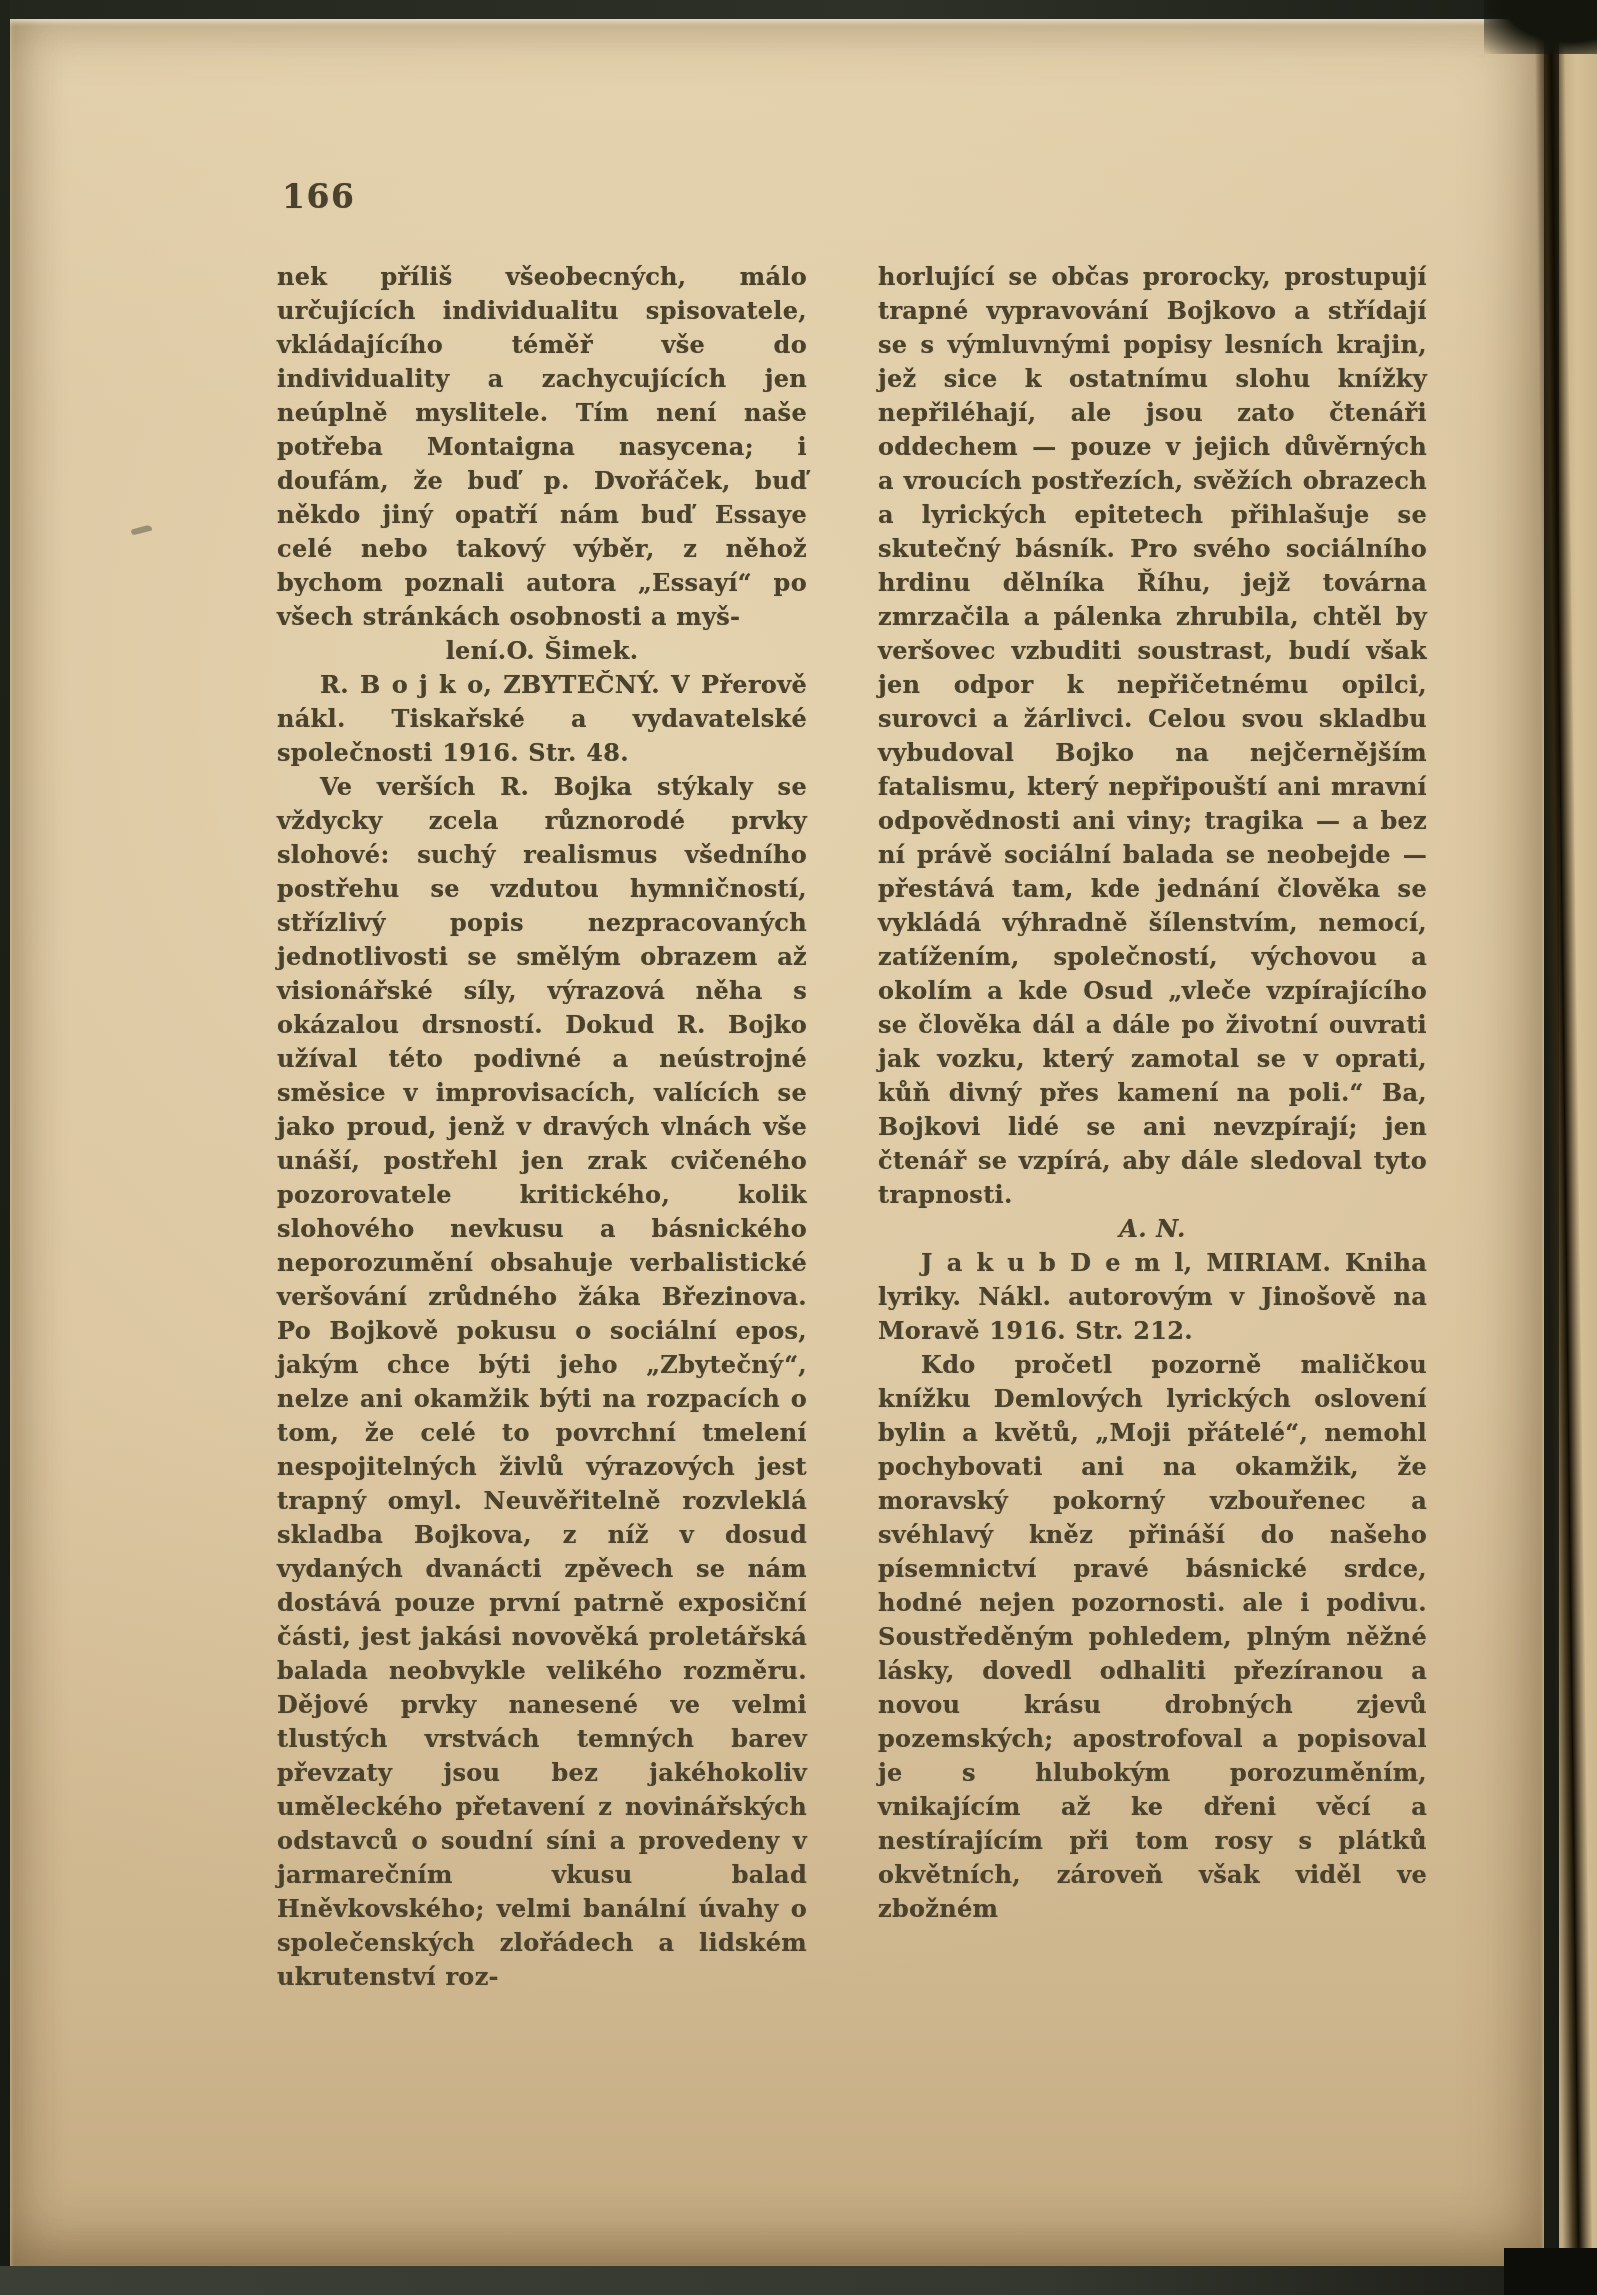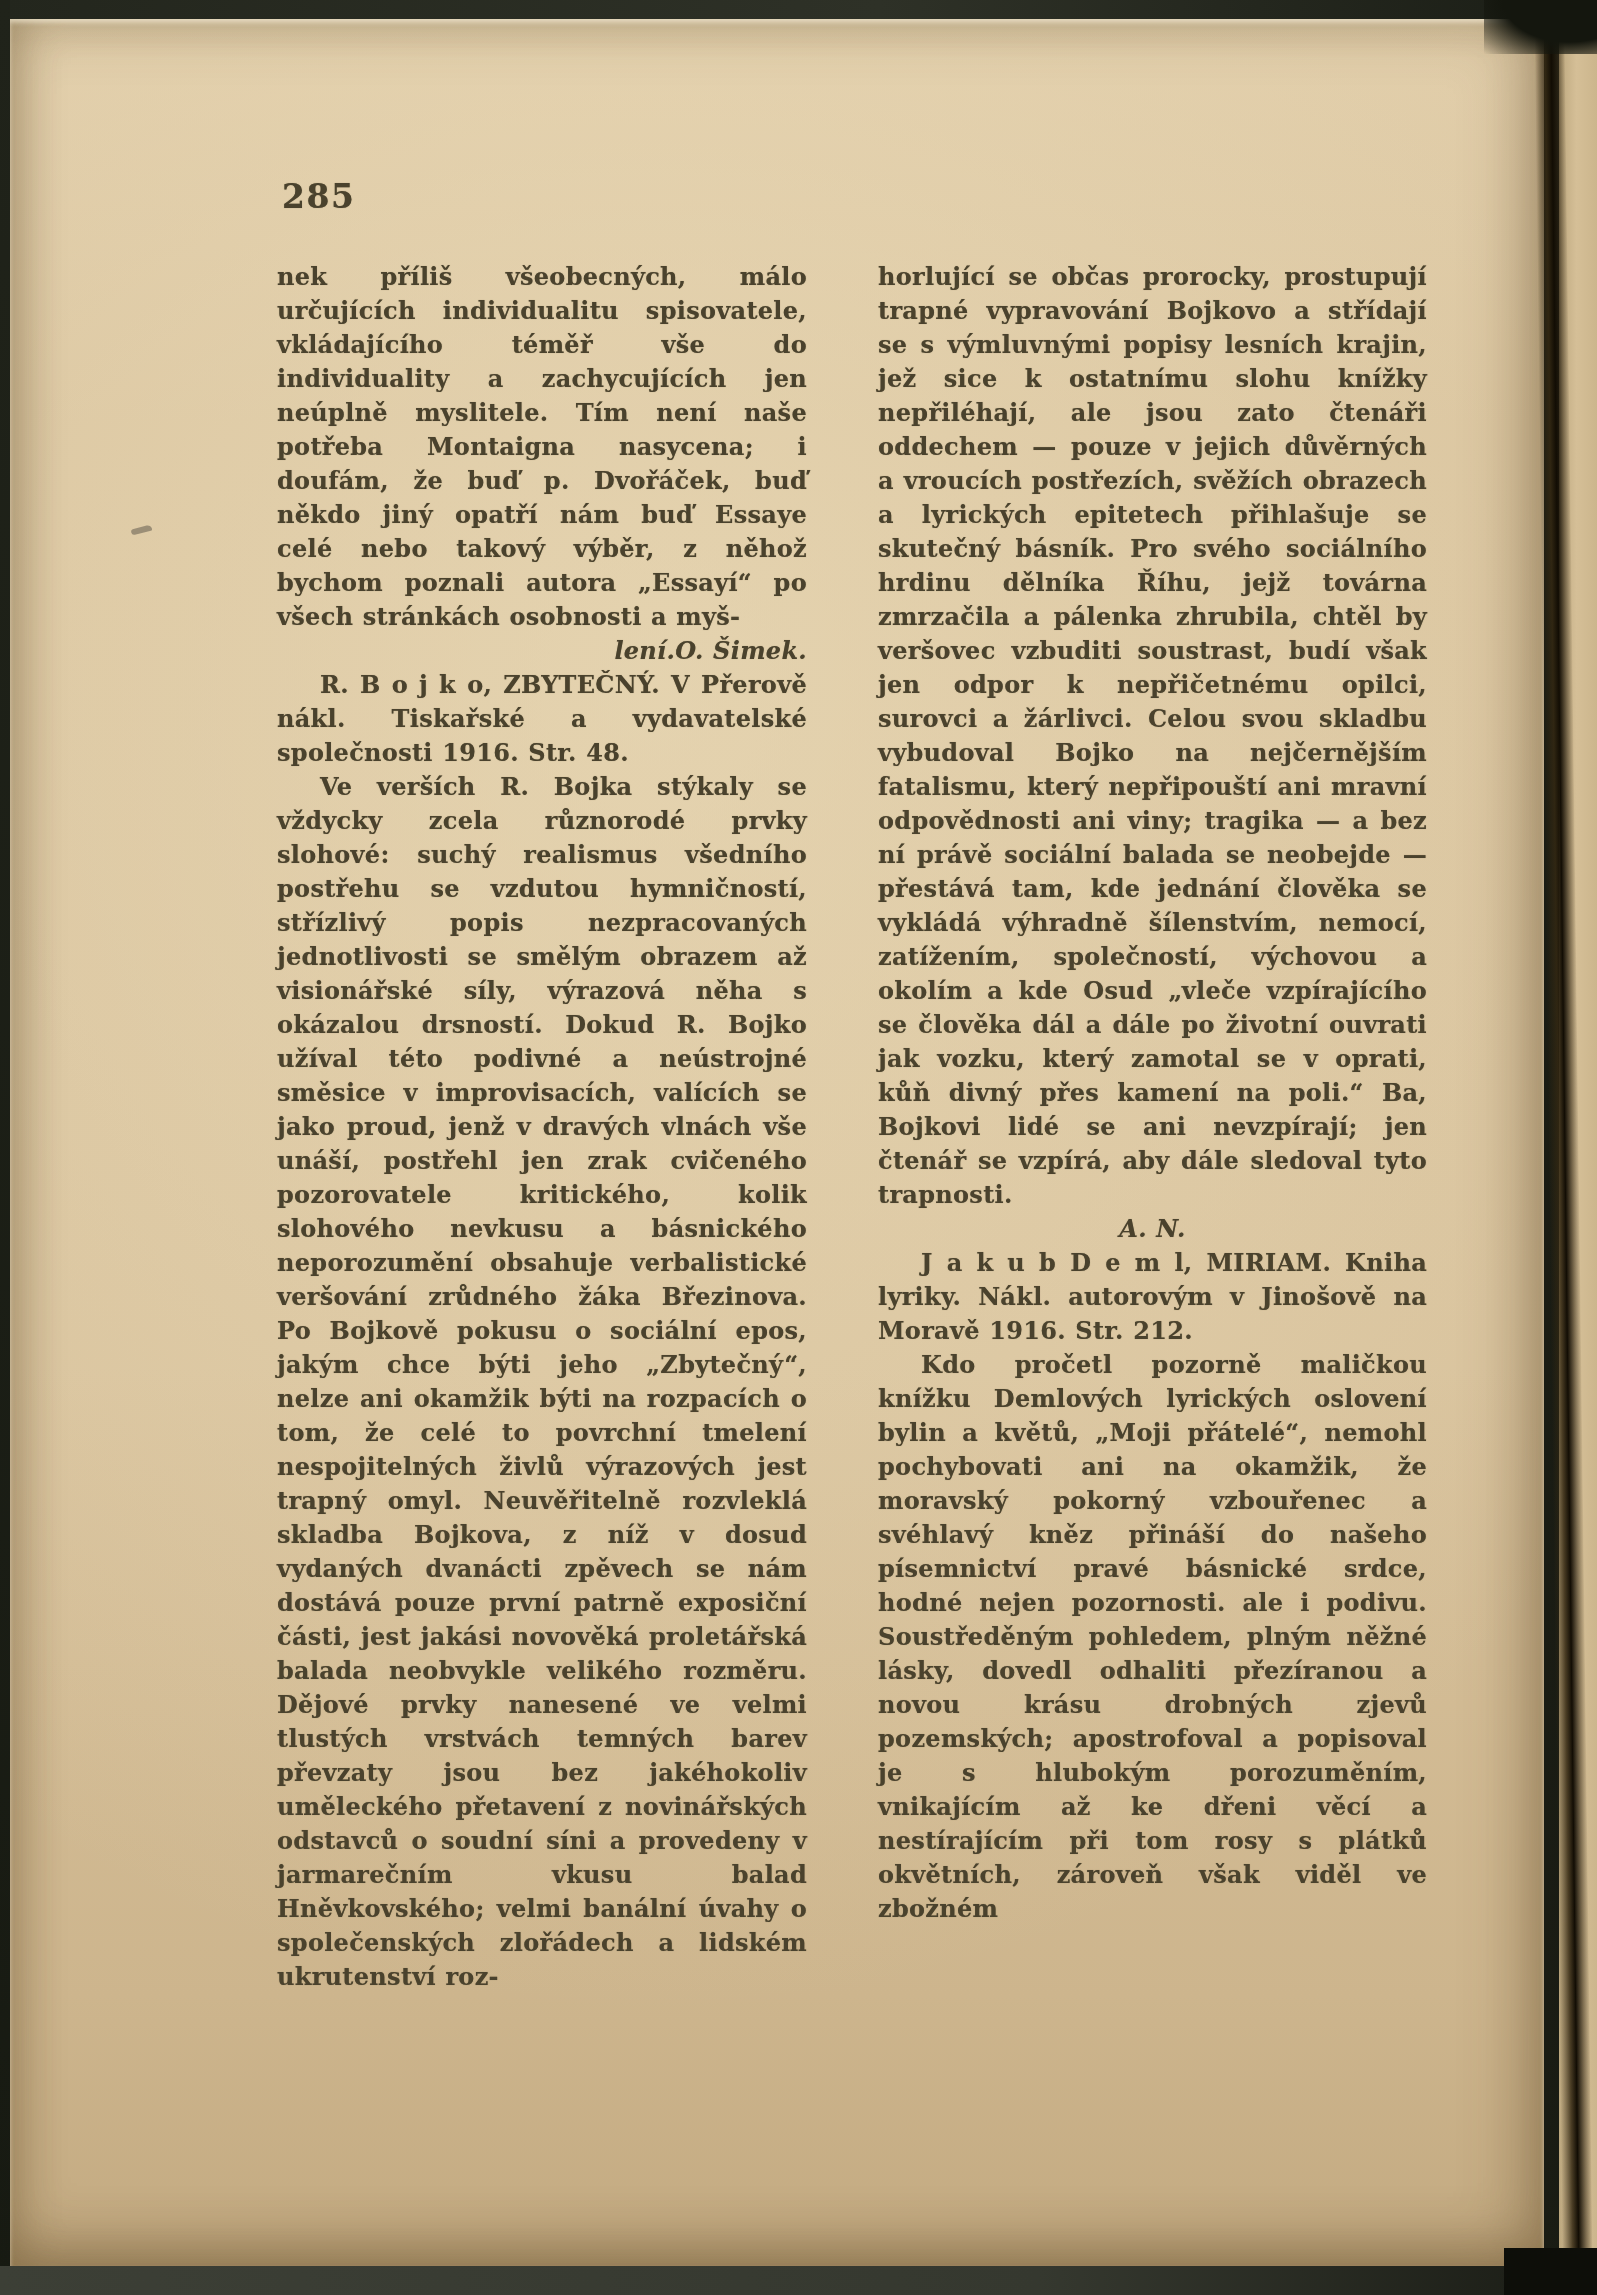--- a/index.html
+++ b/index.html
@@ -61,21 +61,21 @@
     position:absolute;top:260px;z-index:6;
     color:var(--ink);
     font-size:24px;line-height:34px;font-weight:700;
     text-align:justify;letter-spacing:0.3px;word-spacing:0.8px;
     text-shadow:0 0 0.8px rgba(64,55,30,.5);
   }
   #col-left{left:277px;width:530px;}
   #col-right{left:838px;width:549px;margin-left:40px;}
   .para{margin:0;}
   .para.indent{text-indent:43px;}
-  .line-split{display:flex;justify-content:flex-end;font-style:italic;}
+  .line-split{display:flex;justify-content:center;}
   .sig{text-align:center;font-style:italic;}
 
   
   #margin-mark{
     position:absolute;left:131px;top:527px;width:21px;height:6.3px;z-index:6;
     background:#9b8e76;border-radius:3.2px 4.7px 1.6px 3.2px;transform:rotate(-14deg);
   }
 </style>
 </head>
 <body>
@@ -86,21 +86,21 @@
   <div id="gutter"></div>
 
   <div id="frame-top"></div>
   <div id="frame-left"></div>
   <div id="frame-bottom"></div>
   <div id="corner-tr"></div>
   <div id="corner-br"></div>
 
   <div id="margin-mark"></div>
 
-  <div id="page-number">285</div>
+  <div id="page-number">166</div>
 
   <div id="col-left" class="col">
       <p class="para">nek příliš všeobecných, málo určujících individualitu spisovatele, vkládajícího téměř vše do individuality a zachycujících jen neúplně myslitele. Tím není naše potřeba Montaigna nasycena; i doufám, že buď p. Dvořáček, buď někdo jiný opatří nám buď Essaye celé nebo takový výběr, z něhož bychom poznali autora „Essayí“ po všech stránkách osobnosti a myš-</p>
       <div class="line-split">
         <span>lení.</span>
         <span>O. Šimek.</span>
       </div>
       <p class="para indent">R. B o j k o, ZBYTEČNÝ. V Přerově nákl. Tiskařské a vydavatelské společnosti 1916. Str. 48.</p>
       <p class="para indent">Ve verších R. Bojka stýkaly se vždycky zcela různorodé prvky slohové: suchý realismus všedního postřehu se vzdutou hymničností, střízlivý popis nezpracovaných jednotlivosti se smělým obrazem až visionářské síly, výrazová něha s okázalou drsností. Dokud R. Bojko užíval této podivné a neústrojné směsice v improvisacích, valících se jako proud, jenž v dravých vlnách vše unáší, postřehl jen zrak cvičeného pozorovatele kritického, kolik slohového nevkusu a básnického neporozumění obsahuje verbalistické veršování zrůdného žáka Březinova. Po Bojkově pokusu o sociální epos, jakým chce býti jeho „Zbytečný“, nelze ani okamžik býti na rozpacích o tom, že celé to povrchní tmelení nespojitelných živlů výrazových jest trapný omyl. Neuvěřitelně rozvleklá skladba Bojkova, z níž v dosud vydaných dvanácti zpěvech se nám dostává pouze první patrně exposiční části, jest jakási novověká proletářská balada neobvykle velikého rozměru. Dějové prvky nanesené ve velmi tlustých vrstvách temných barev převzaty jsou bez jakéhokoliv uměleckého přetavení z novinářských odstavců o soudní síni a provedeny v jarmarečním vkusu balad Hněvkovského; velmi banální úvahy o společenských zlořádech a lidském ukrutenství roz-</p>
     </div>

